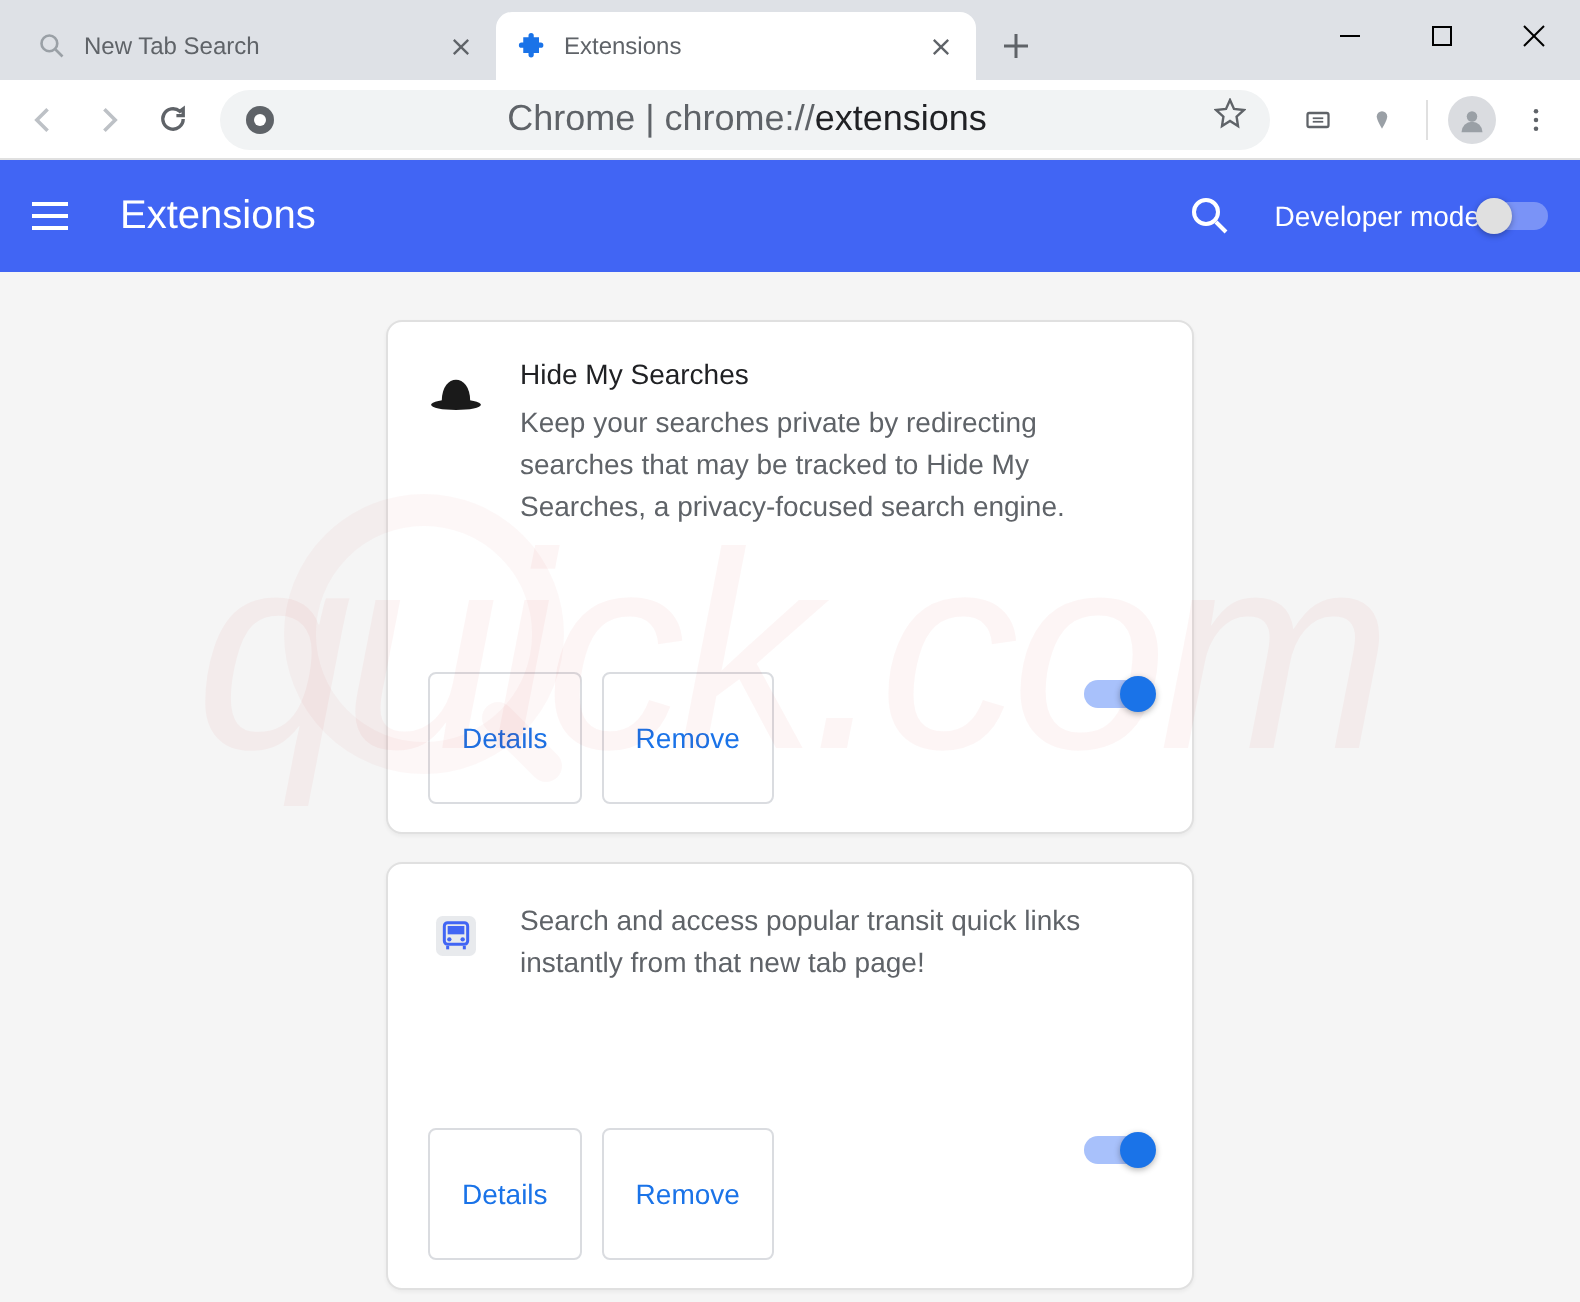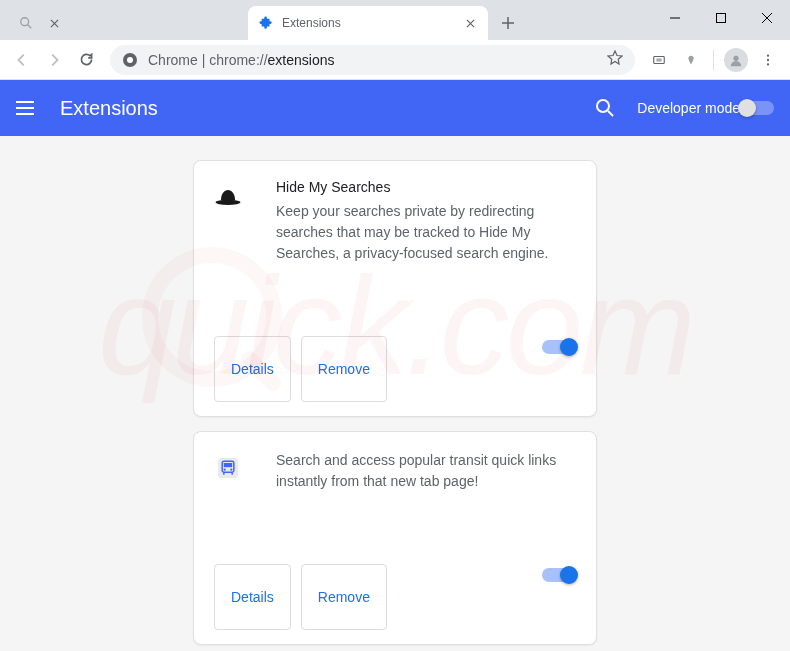--- a/index.html
+++ b/index.html
@@ -17,21 +17,21 @@
 .tab-favicon { width: 16px; height: 16px; margin-right: 8px; display: flex; align-items: center; justify-content: center; flex-shrink: 0; }
 .tab-title { flex: 1; overflow: hidden; white-space: nowrap; text-overflow: ellipsis; }
 .tab-close { width: 16px; height: 16px; display: flex; align-items: center; justify-content: center; cursor: pointer; color: #5f6368; margin-left: 4px; flex-shrink: 0; }
 .new-tab-btn { width: 28px; height: 28px; display: flex; align-items: center; justify-content: center; cursor: pointer; color: #5f6368; margin-left: 6px; margin-bottom: 3px; }
 
 
 .toolbar { height: 40px; background: #fff; display: flex; align-items: center; padding: 0 8px; border-bottom: 1px solid #e0e0e0; gap: 4px; }
 .nav-btn { width: 28px; height: 28px; display: flex; align-items: center; justify-content: center; cursor: pointer; border-radius: 50%; }
 .nav-btn.disabled { color: #bdc1c6; }
 .nav-btn:not(.disabled) { color: #5f6368; }
-.omnibox { flex: 1; height: 30px; background: #f1f3f4; border-radius: 15px; display: flex; align-items: center; padding: 0 12px; margin: 0 6px; color: #5f6368; font-size: 14px; }
+.omnibox { flex: 1; height: 30px; background: #f1f3f4; border-radius: 15px; display: flex; align-items: center; padding: 0 12px; margin: 0 6px; color: #5f6368; font-size: 18px; text-align: center; }
 .omnibox-icon { width: 16px; height: 16px; margin-right: 10px; display: flex; align-items: center; justify-content: center; }
 .omnibox-text { flex: 1; }
 .omnibox-prefix { color: #5f6368; }
 .omnibox-path { color: #202124; font-weight: 400; }
 .omnibox-star { margin-left: 8px; color: #5f6368; cursor: pointer; }
 .toolbar-icon { width: 28px; height: 28px; display: flex; align-items: center; justify-content: center; cursor: pointer; color: #5f6368; }
 .toolbar-divider { width: 1px; height: 20px; background: #e0e0e0; margin: 0 4px; }
 .avatar { width: 24px; height: 24px; border-radius: 50%; background: #dadce0; display: flex; align-items: center; justify-content: center; }
 
 
@@ -40,21 +40,21 @@
 .hamburger span { display: block; height: 2px; width: 18px; background: #fff; }
 .ext-title { font-size: 20px; font-weight: 400; flex: 1; }
 .search-btn { width: 24px; height: 24px; cursor: pointer; margin-right: 20px; display: flex; align-items: center; justify-content: center; }
 .dev-label { font-size: 14px; }
 .dev-toggle { width: 34px; height: 14px; background: rgba(255,255,255,0.3); border-radius: 7px; position: relative; cursor: pointer; }
 .dev-toggle::after { content: ''; position: absolute; width: 18px; height: 18px; background: #e0e0e0; border-radius: 50%; top: -2px; left: -2px; box-shadow: 0 1px 3px rgba(0,0,0,0.3); }
 
 
 .content { background: #f5f5f5; padding: 24px 0; height: calc(651px - 40px - 40px - 56px); display: flex; flex-direction: column; align-items: center; gap: 14px; }
 .ext-card { width: 404px; background: #fff; border-radius: 8px; border: 1px solid #e0e0e0; box-shadow: 0 1px 2px rgba(0,0,0,0.05); }
-.card-body { display: flex; padding: 18px 20px 18px 16px; gap: 30px; }
+.card-body { display: flex; padding: 18px 20px 18px 16px; gap: 14px; }
 .card-icon { width: 36px; height: 36px; flex-shrink: 0; display: flex; align-items: center; justify-content: center; }
 .card-text { flex: 1; }
 .card-title { font-size: 14px; font-weight: 500; color: #202124; margin-bottom: 6px; }
 .card-desc { font-size: 14px; color: #5f6368; line-height: 1.5; }
 .card-footer { display: flex; align-items: center; padding: 10px 20px 14px 20px; gap: 10px; }
 .card-btn { padding: 24px 16px; border: 1px solid #dadce0; border-radius: 4px; background: #fff; color: #1a73e8; font-size: 14px; font-weight: 500; cursor: pointer; margin-top: 44px; }
 .card-toggle { margin-left: auto; width: 34px; height: 14px; background: #a8c1fb; border-radius: 7px; position: relative; cursor: pointer; }
 .card-toggle::after { content: ''; position: absolute; width: 18px; height: 18px; background: #1a73e8; border-radius: 50%; top: -2px; right: -2px; box-shadow: 0 1px 3px rgba(0,0,0,0.3); }
 
 
@@ -88,20 +88,21 @@
 </div>
 
 <div class="tab-bar">
   <div class="tab">
     <div class="tab-favicon">
       <svg viewBox="0 0 16 16" width="14" height="14">
           <circle cx="6.5" cy="6.5" r="4.5" fill="none" stroke="#9aa0a6" stroke-width="1.5"></circle>
           <line x1="10" y1="10" x2="14" y2="14" stroke="#9aa0a6" stroke-width="1.5"></line>
         </svg>
     </div>
+    <span class="tab-title">New Tab Search</span>
     <div class="tab-close">
       <svg viewBox="0 0 10 10" width="9" height="9">
           <line x1="1" y1="1" x2="9" y2="9" stroke="#5f6368" stroke-width="1.3"></line>
           <line x1="9" y1="1" x2="1" y2="9" stroke="#5f6368" stroke-width="1.3"></line>
         </svg>
     </div>
   </div>
   <div class="tab active">
     <div class="tab-favicon">
       <svg viewBox="0 0 16 16" width="14" height="14">

